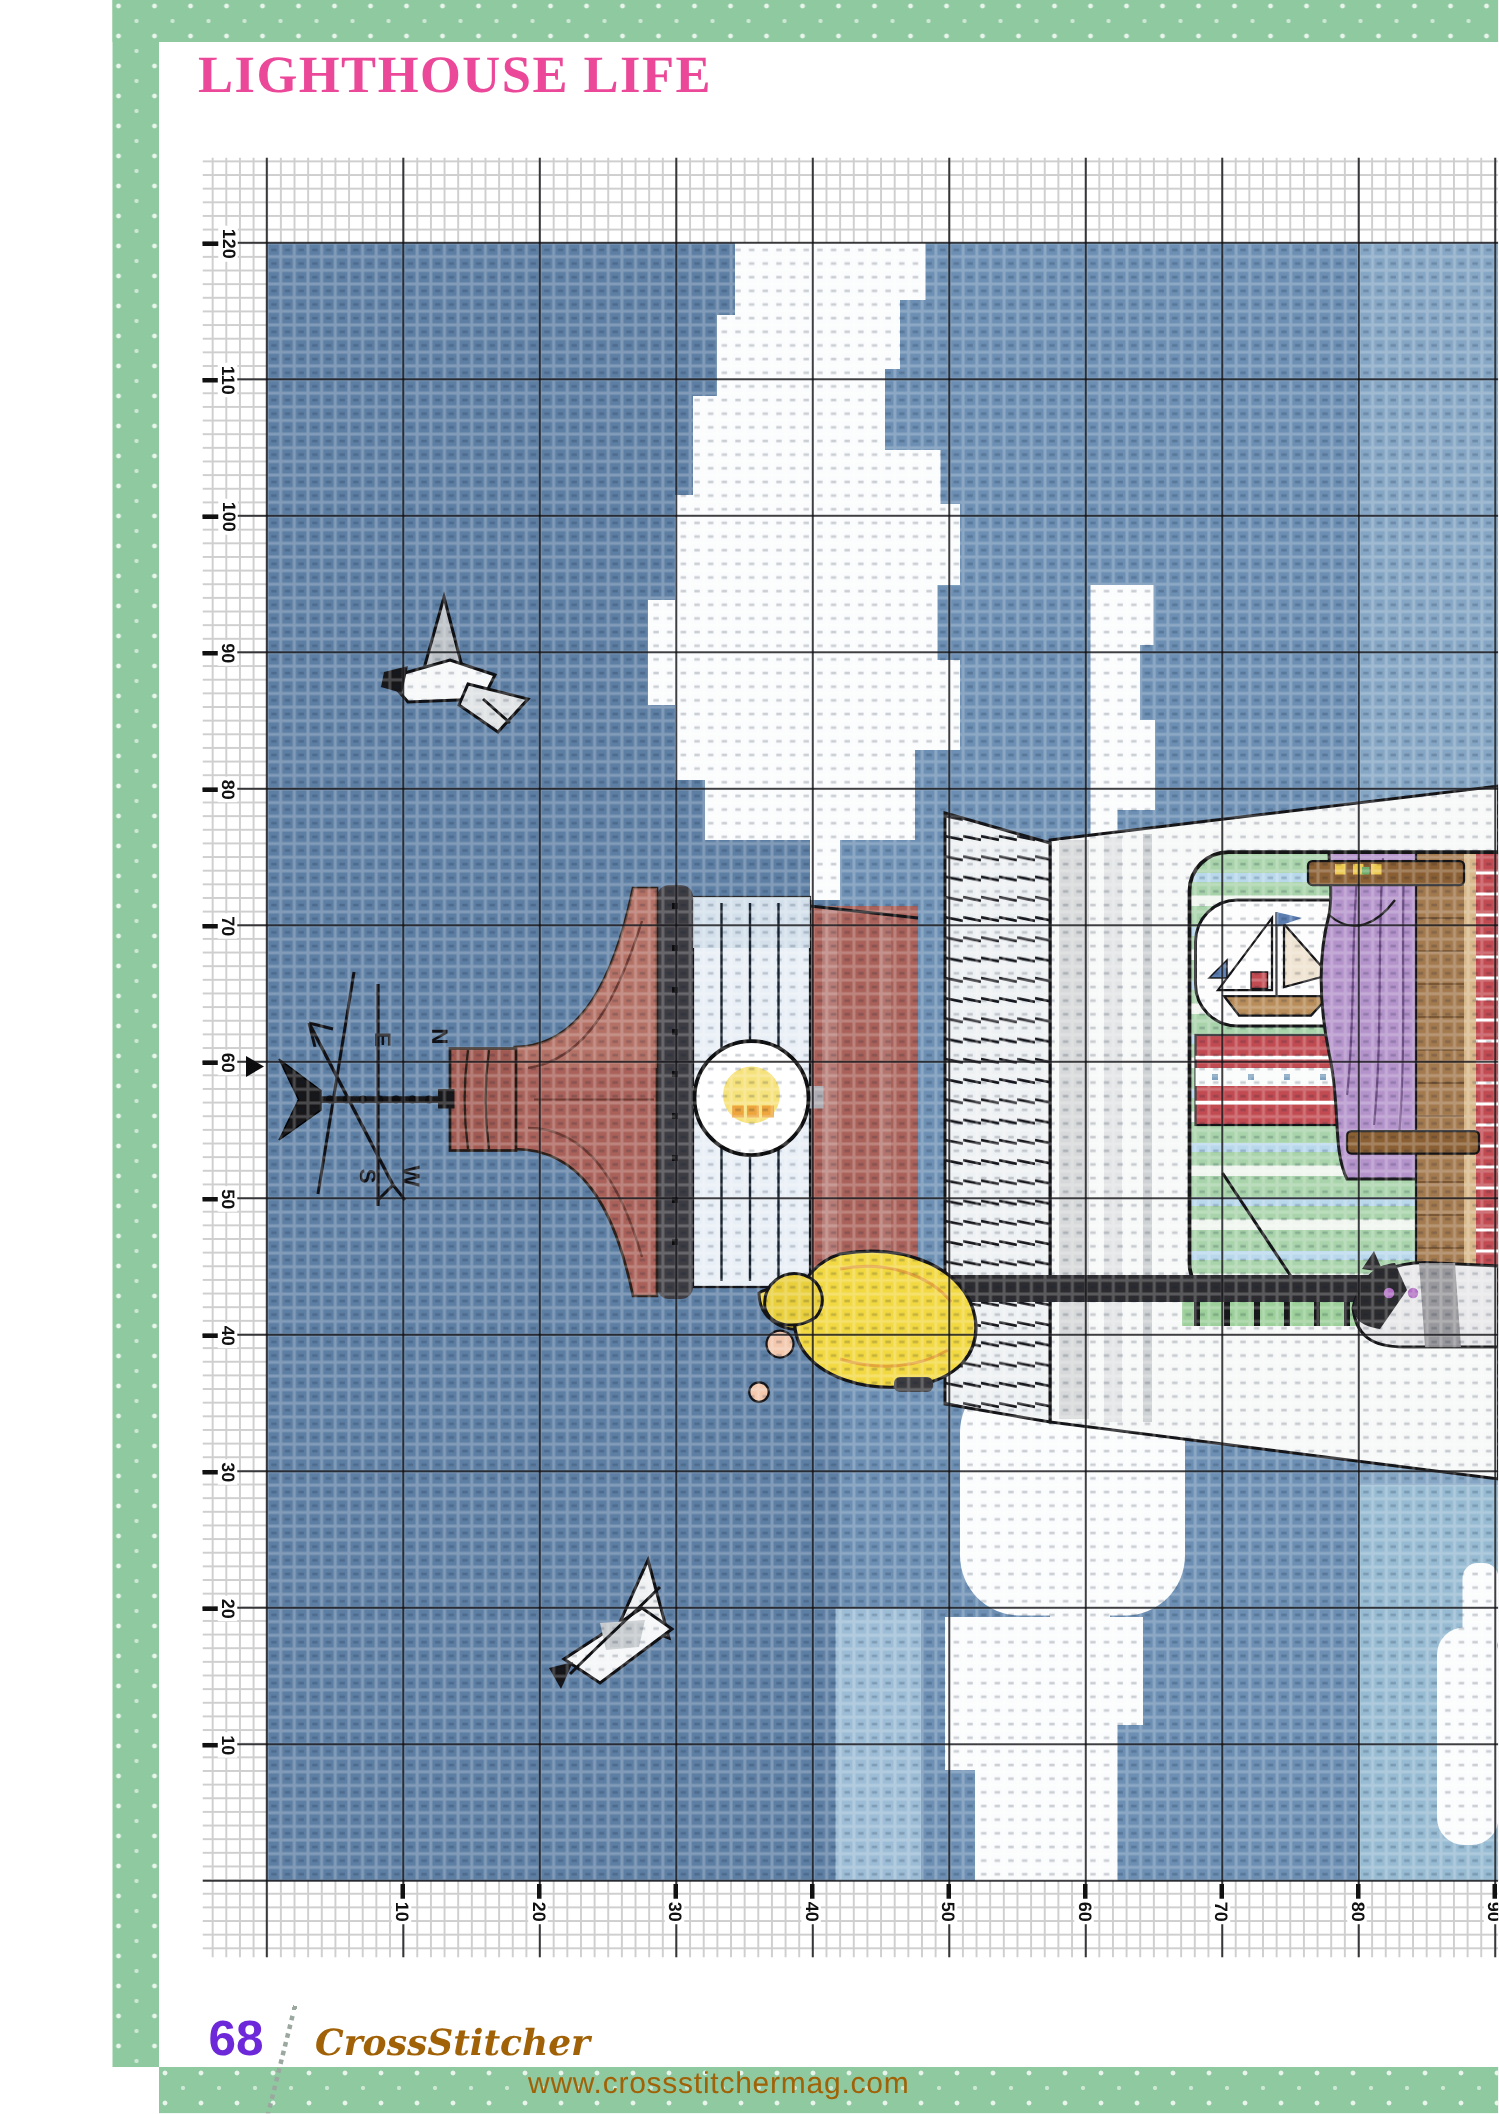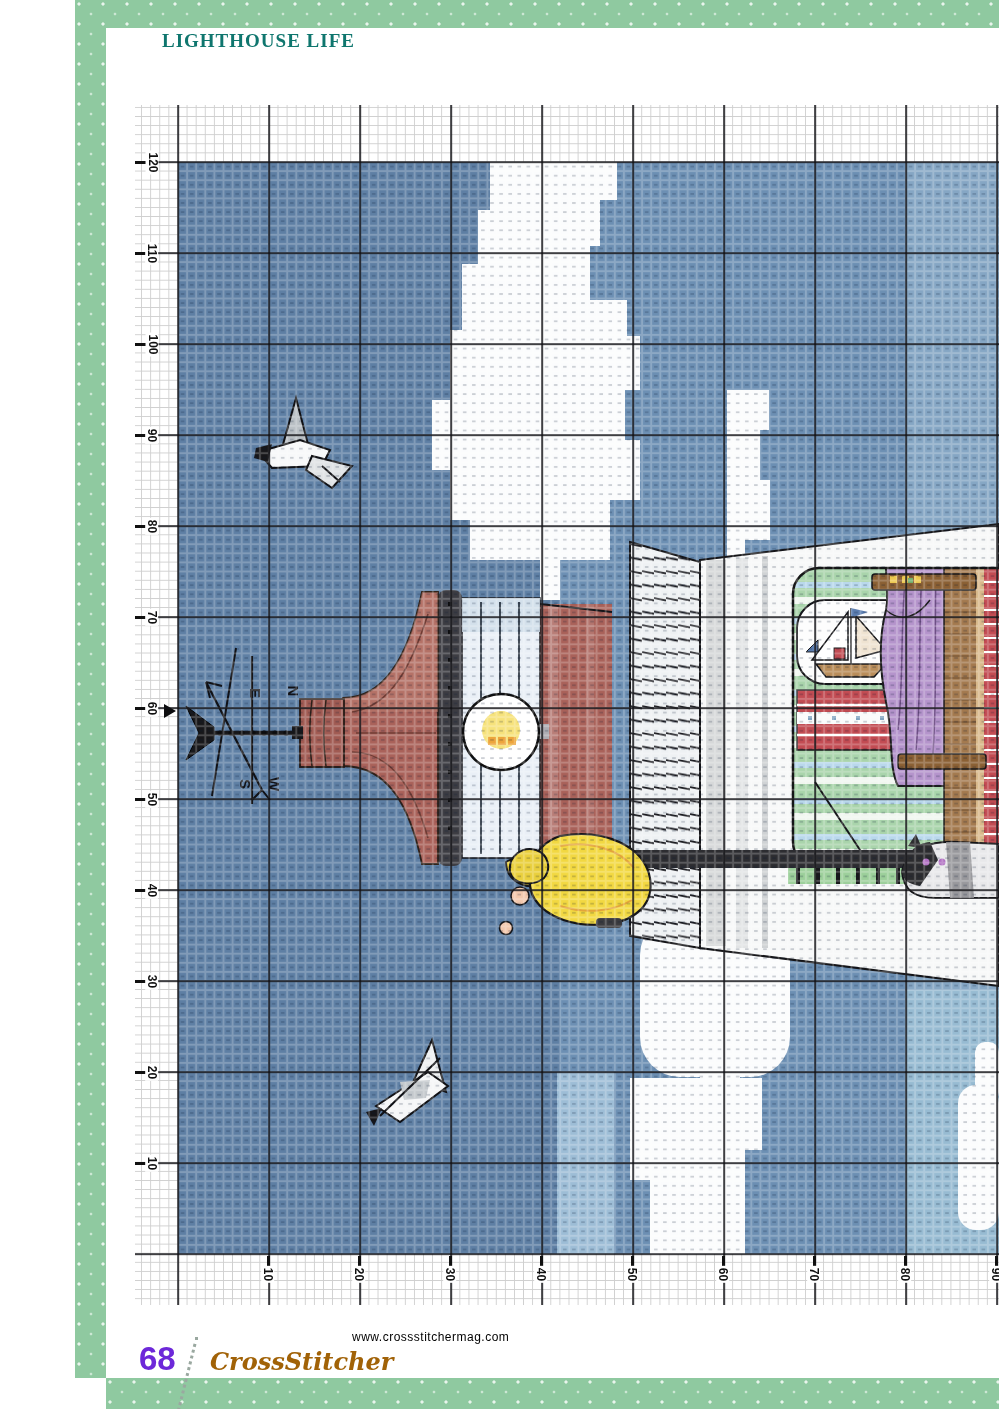--- a/index.html
+++ b/index.html
@@ -6,21 +6,21 @@
   #page{position:relative;width:999px;height:1409px;overflow:hidden;background:#fff;
         font-family:"Liberation Sans",sans-serif;}
   .green{position:absolute;background:#8fc9a0;
     background-image:radial-gradient(circle at 4px 4px, rgba(255,255,255,.8) 1.3px, transparent 1.9px),
                      radial-gradient(circle at 16px 14px, rgba(255,255,255,.55) 1.1px, transparent 1.7px);
     background-size:24px 20px;}
   #frame-top{left:75px;top:0;width:924px;height:28px;}
   #frame-left{left:75px;top:0;width:31px;height:1378px;}
   #frame-bottom{left:106px;top:1378px;width:893px;height:31px;}
   #title{position:absolute;left:132px;top:30px;font-family:"Liberation Serif",serif;
-         font-size:19px;font-weight:600;letter-spacing:1px;color:#0f766e;margin-left:30px;}
+         font-size:35px;font-weight:600;letter-spacing:1px;color:#ec4899;}
   
   #chart{position:absolute;left:135px;top:105px;width:864px;height:1200px;background:#fff;overflow:hidden;}
   #chart .gridminor{position:absolute;inset:0;z-index:0;
     background-image:linear-gradient(to right,#cfcfcf 1px,transparent 1px),
                      linear-gradient(to bottom,#cfcfcf 1px,transparent 1px);
     background-size:9.1px 9.1px;background-position:42.5px 56.5px;}
   #chart svg.design{position:absolute;left:0;top:0;z-index:1;}
   #chart .gridmajor{position:absolute;inset:0;z-index:2;pointer-events:none;
     background-image:linear-gradient(to right,rgba(16,16,20,.8) 1.6px,transparent 1.6px),
                      linear-gradient(to bottom,rgba(16,16,20,.8) 1.6px,transparent 1.6px);
@@ -32,21 +32,21 @@
         display:flex;align-items:center;justify-content:center;}
   .xlab i{position:absolute;top:-3px;left:11px;width:2.5px;height:10px;background:#111;}
   .rot{display:inline-block;transform:rotate(90deg);font:bold 12px "Liberation Sans",sans-serif;
        color:#111;background:#fff;padding:1px 2px;line-height:11px;}
   
   #page-num{position:absolute;left:139px;top:1340px;font-size:33px;font-weight:bold;color:#6d28d9;}
   #footer-divider{position:absolute;left:186px;top:1336px;height:76px;width:0;
       border-left:3px dotted #9aa8a0;transform:rotate(14deg);}
   #logo{position:absolute;left:210px;top:1347px;font-family:"DejaVu Serif",serif;
         font-style:italic;font-weight:bold;font-size:24px;color:#a16207;}
-  #site-url{position:absolute;left:352px;top:1330px;font-size:12px;color:#000000;letter-spacing:.5px;}
+  #site-url{position:absolute;left:352px;top:1378px;font-size:20px;color:#a16207;letter-spacing:.5px;}
   svg text.vane{font:bold 15px "Liberation Sans",sans-serif;fill:#101014;}
 </style>
 </head>
 <body>
 
 <div id="page">
   <div id="frame-top" class="green"></div>
   <div id="frame-left" class="green"></div>
   <div id="frame-bottom" class="green"></div>
 

